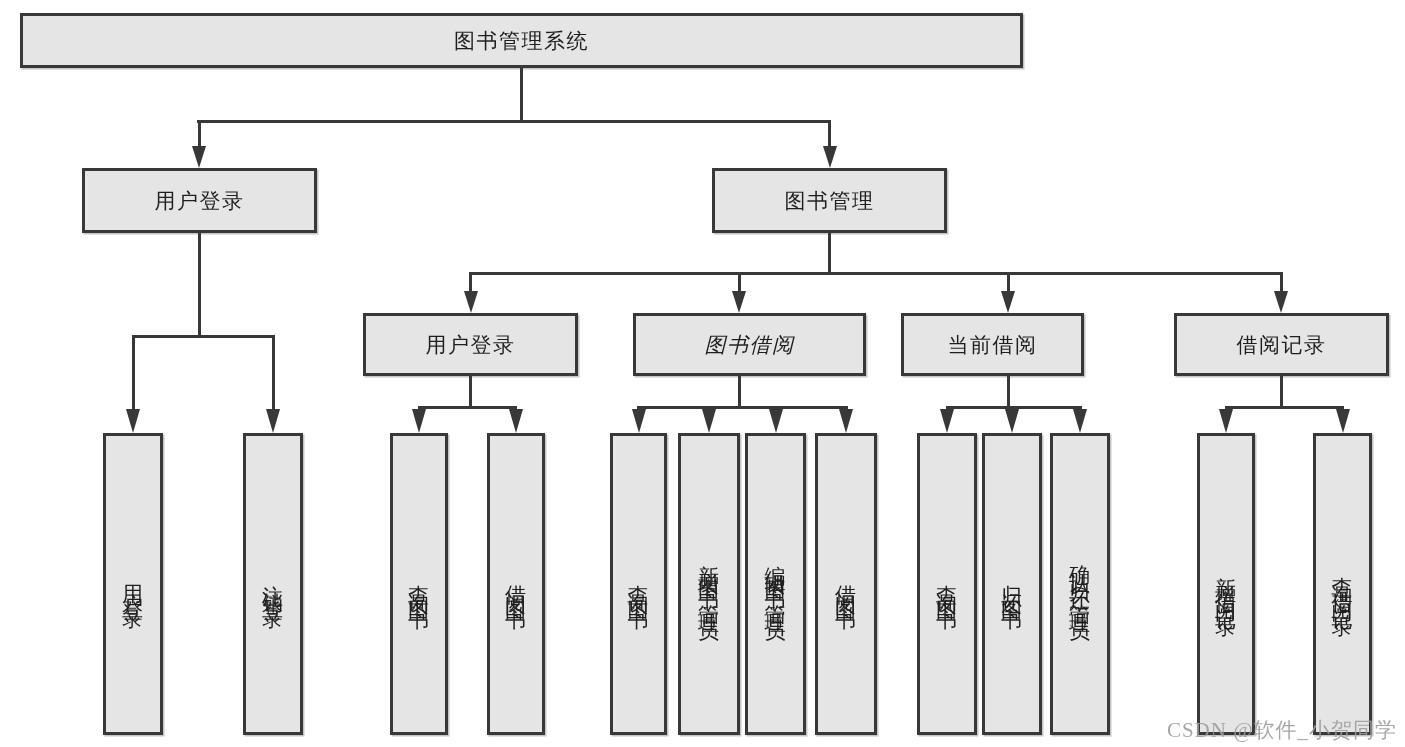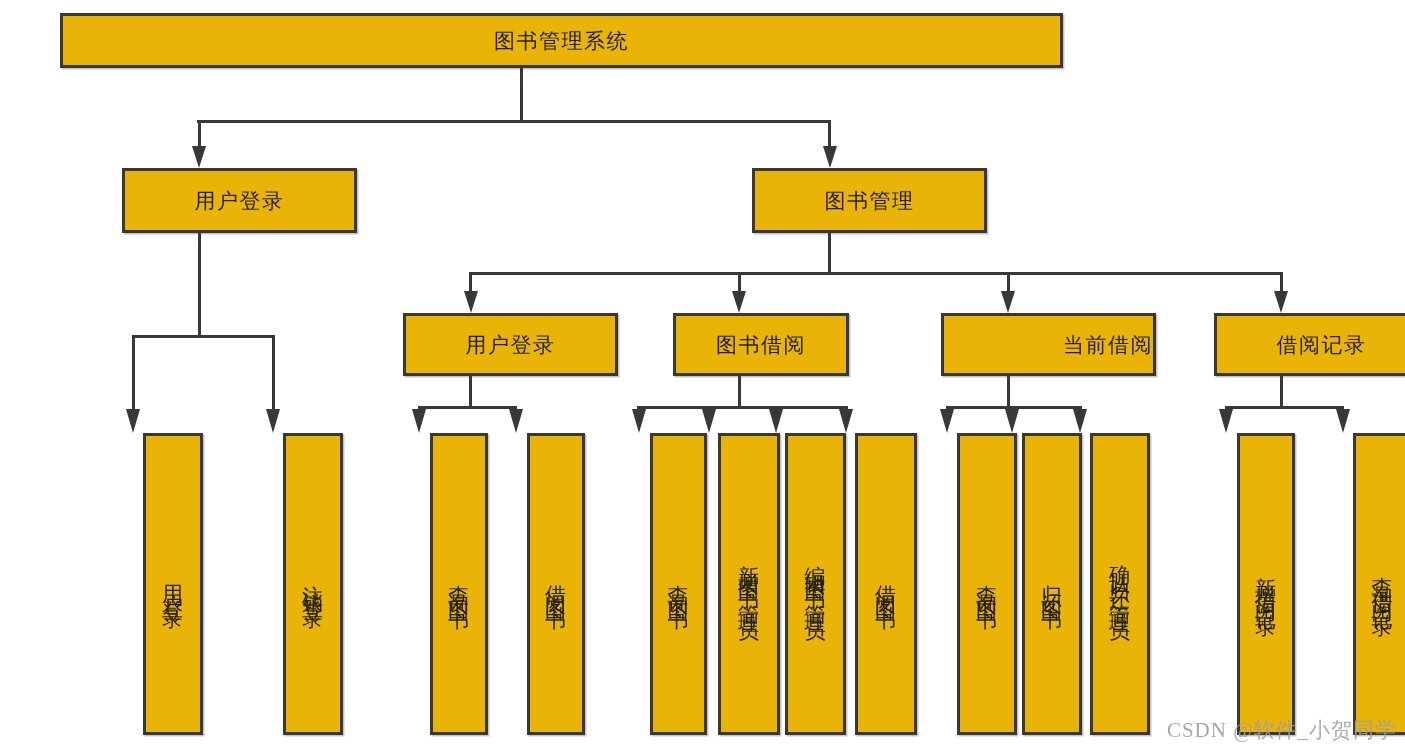--- a/index.html
+++ b/index.html
@@ -13,25 +13,24 @@
   #canvas{
     position:relative;
     width:1405px;height:747px;
     background:var(--bg);
     overflow:hidden;
     font-family:"Liberation Sans","DejaVu Sans",sans-serif;
   }
   .box{
     position:absolute;
     box-sizing:border-box;
-    background:#eab308;
+    background:#e5e5e5;
     border:3px solid var(--border);
     display:flex;align-items:center;justify-content:center;
     box-shadow:1.5px 1.5px 0 rgba(90,90,90,0.35);
-    margin-left:40px;
   }
   .hlabel{
     font-size:21px;color:var(--text);letter-spacing:1.5px;white-space:nowrap;
   }
   .leaf .vlabel{
     writing-mode:vertical-rl;
     text-orientation:mixed;
     font-size:21px;color:var(--text);
     letter-spacing:8px;
     line-height:1;
@@ -90,24 +89,24 @@
   <div class="vline" style="left:738px;top:272px;height:20px;"></div>
   <div class="arrow" style="left:732px;top:291px;"></div>
   <div class="vline" style="left:1007px;top:272px;height:20px;"></div>
   <div class="arrow" style="left:1001px;top:291px;"></div>
   <div class="vline" style="left:1280px;top:272px;height:20px;"></div>
   <div class="arrow" style="left:1274px;top:291px;"></div>
 
   <div class="box" style="left:363px;top:313px;width:215px;height:63px;">
     <span class="hlabel">用户登录</span>
   </div>
-  <div class="box" style="left:633px;top:313px;width:176px;height:63px;">
+  <div class="box" style="left:633px;top:313px;width:233px;height:63px;font-style:italic;">
     <span class="hlabel">图书借阅</span>
   </div>
-  <div class="box" style="left:901px;top:313px;width:215px;height:63px;justify-content:flex-end;">
+  <div class="box" style="left:901px;top:313px;width:183px;height:63px;">
     <span class="hlabel">当前借阅</span>
   </div>
   <div class="box" style="left:1174px;top:313px;width:215px;height:63px;">
     <span class="hlabel">借阅记录</span>
   </div>
 
   <div class="vline" style="left:469px;top:376px;height:33px;"></div>
   <div class="hline" style="left:418px;top:406px;width:99px;"></div>
   <div class="arrow tall" style="left:412px;top:409px;"></div>
   <div class="arrow tall" style="left:509px;top:409px;"></div>

